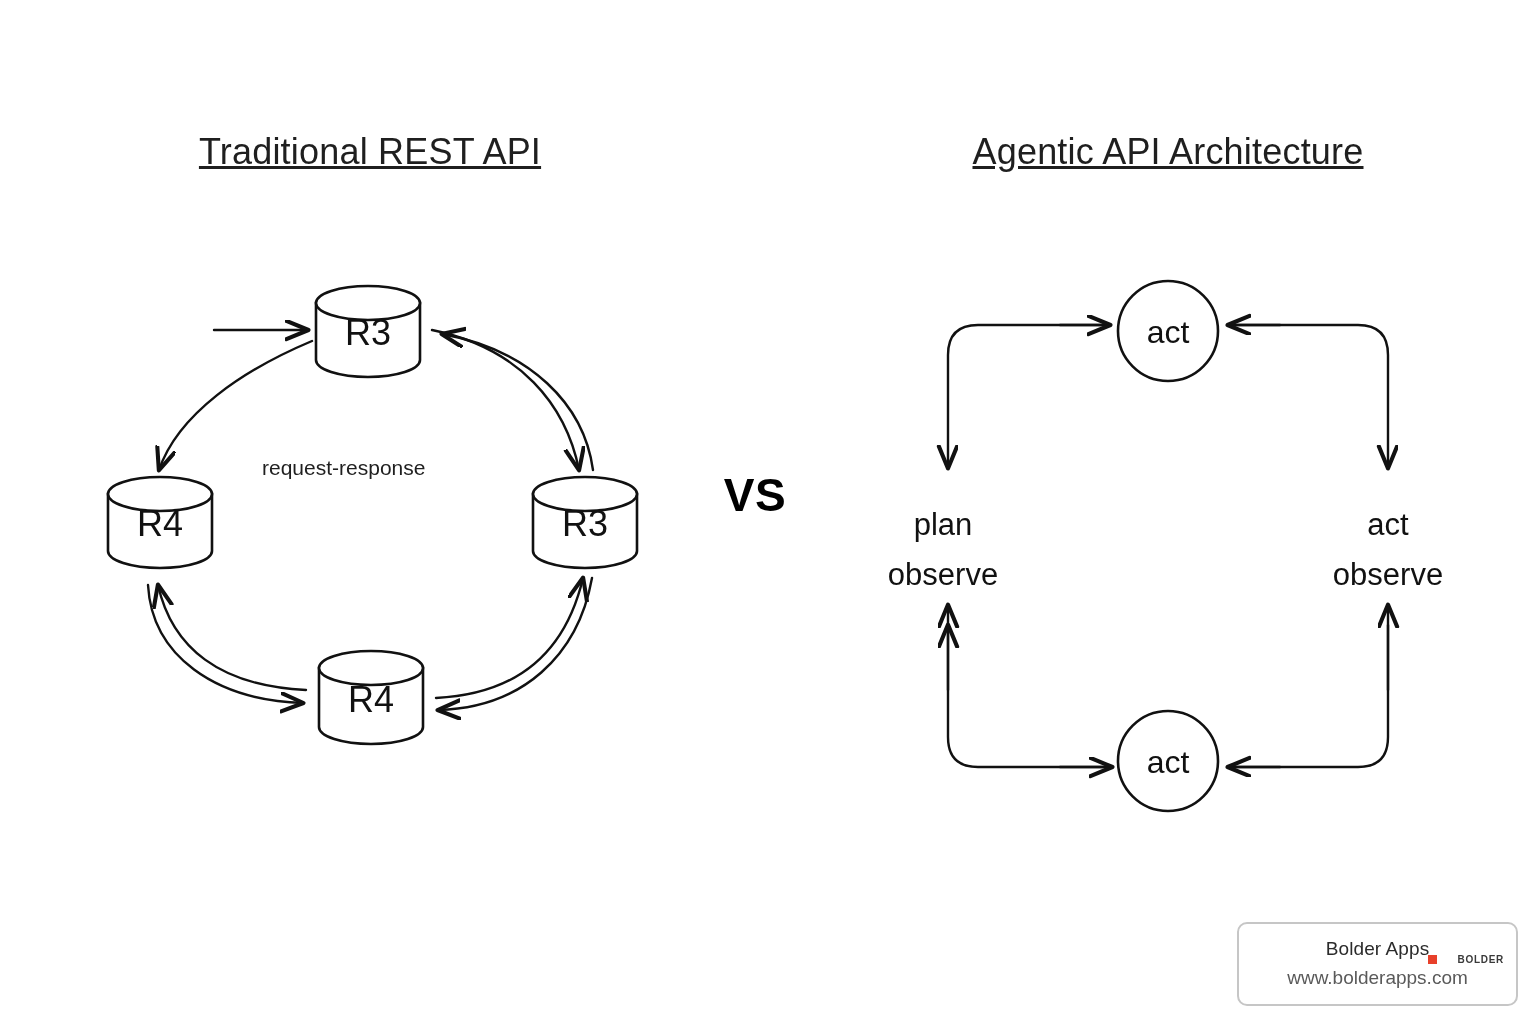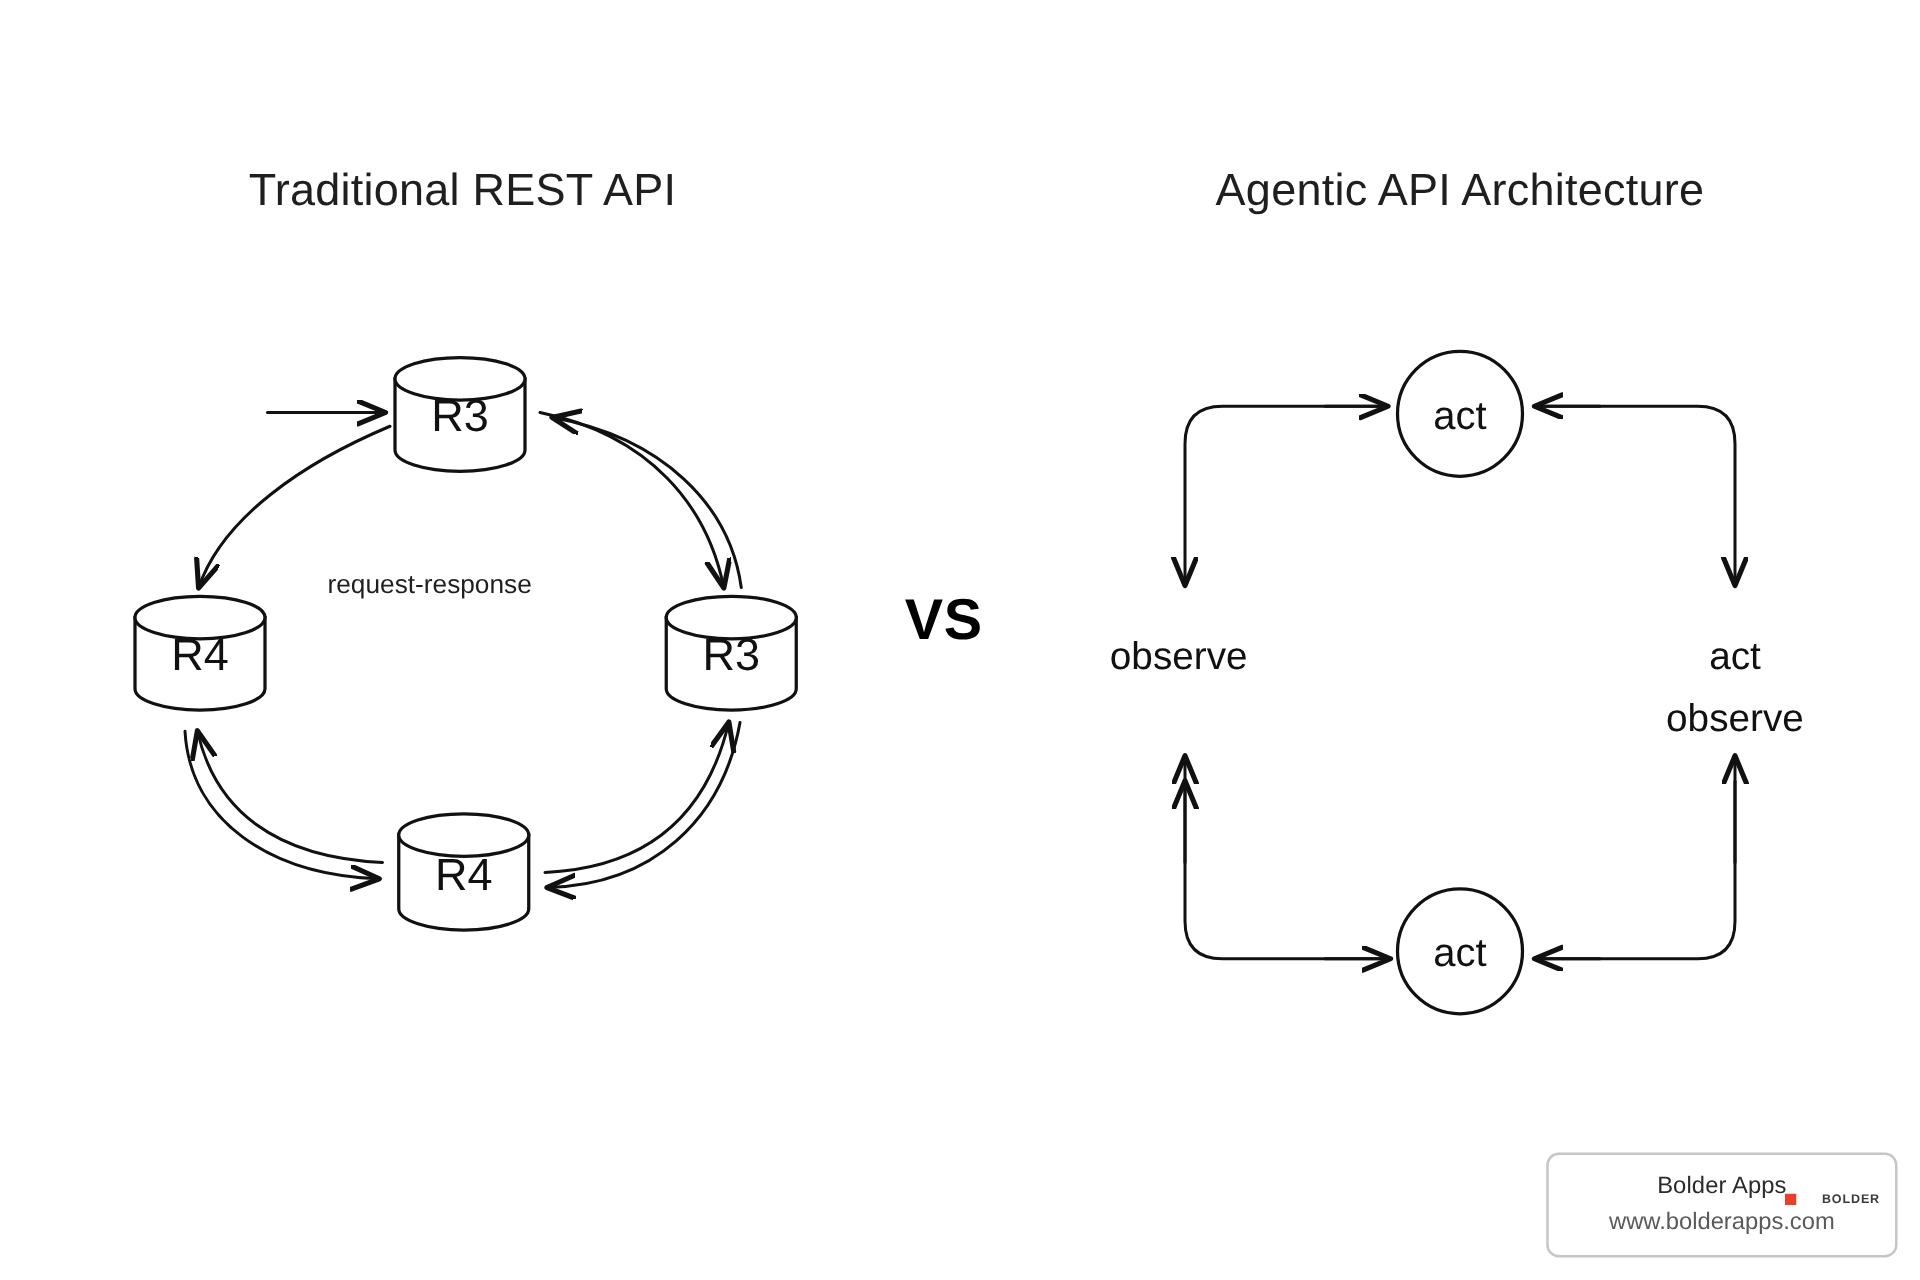--- a/index.html
+++ b/index.html
@@ -25,20 +25,21 @@
   }
 
   .panel-title {
     position: absolute;
     font-size: 36px;
     font-weight: 400;
     letter-spacing: 0.2px;
     color: #1f1f1f;
     white-space: nowrap;
     text-align: center;
+    text-decoration: underline;
   }
   #title-rest { left: 0; top: 131px; width: 740px; }
   #title-agentic { left: 800px; top: 131px; width: 736px; }
 
   .vs-label {
     position: absolute;
     left: 690px;
     top: 468px;
     width: 130px;
     text-align: center;
@@ -207,20 +208,21 @@
 
 <div class="panel-title" id="title-rest">Traditional REST API</div>
 
 <div class="panel-title" id="title-agentic">Agentic API Architecture</div>
 
 <div class="vs-label">VS</div>
 
 <div class="edge-label" style="left:262px; top:456px;">request-response</div>
 
 <div class="side-label" style="left:843px; top:500px; width:200px;">
+  <div>plan</div>
   <div>observe</div>
 </div>
 
 <div class="side-label" style="left:1288px; top:500px; width:200px;">
   <div>act</div>
   <div>observe</div>
 </div>
 
 <div id="footer-badge">
   <div id="badge-brand">Bolder Apps</div>

